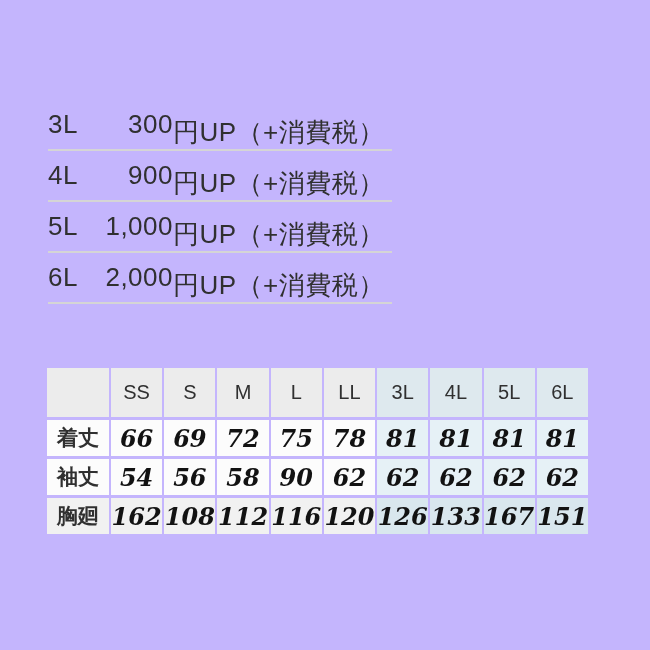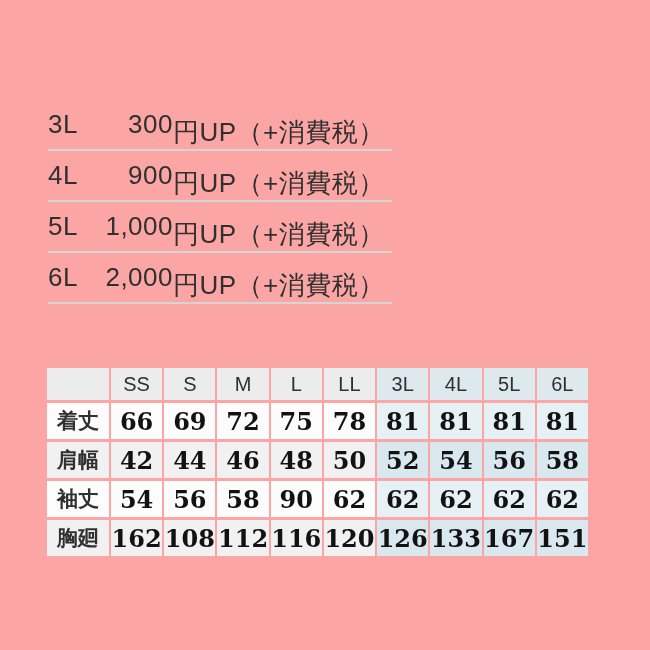--- a/index.html
+++ b/index.html
@@ -8,21 +8,21 @@
     background: #ffffff;
     width: 650px;
     height: 650px;
     overflow: hidden;
     font-family: "Liberation Sans", "DejaVu Sans", sans-serif;
   }
   .page {
     position: relative;
     width: 650px;
     height: 650px;
-    background: #fca5a5;
+    background: #c4b5fd;
   }
 
   
   .surcharges {
     position: absolute;
     left: 48px;
     top: 100px;
     width: 344px;
   }
   .price-row {
@@ -65,34 +65,35 @@
   table.size-table col.label-col { width: 62px; }
   table.size-table th,
   table.size-table td {
     margin: 0;
     padding: 0;
     text-align: center;
     vertical-align: middle;
     overflow: hidden;
   }
   table.size-table thead th {
-    height: 32px;
+    height: 49px;
     font-size: 20px;
     font-weight: normal;
     color: var(--text-color, #303030);
   }
   table.size-table tbody th {
     height: 36px;
     font-size: 21px;
     font-weight: bold;
     color: var(--text-color, #303030);
   }
   table.size-table tbody td {
     height: 36px;
     font-family: "DejaVu Serif", "Liberation Serif", serif;
+    font-style: italic;
     font-weight: bold;
     font-size: 24px;
     color: #121212;
   }
   .bg-head-gray  { background: var(--head-gray,  #ececec); }
   .bg-head-blue  { background: var(--head-blue,  #dee9ee); }
   .bg-white-odd  { background: var(--cell-white-odd,  #fcfcfc); }
   .bg-white-even { background: var(--cell-white-even, #f1f1f1); }
   .bg-blue-odd   { background: var(--cell-blue-odd,   #e6f1f6); }
   .bg-blue-even  { background: var(--cell-blue-even,  #d9e7ee); }
@@ -160,32 +161,20 @@
             <td class="bg-white-odd">69</td>
             <td class="bg-white-odd">72</td>
             <td class="bg-white-odd">75</td>
             <td class="bg-white-odd">78</td>
             <td class="bg-blue-odd">81</td>
             <td class="bg-blue-odd">81</td>
             <td class="bg-blue-odd">81</td>
             <td class="bg-blue-odd">81</td>
           </tr>
           <tr>
-            <th class="bg-white-even">肩幅</th>
-            <td class="bg-white-even">42</td>
-            <td class="bg-white-even">44</td>
-            <td class="bg-white-even">46</td>
-            <td class="bg-white-even">48</td>
-            <td class="bg-white-even">50</td>
-            <td class="bg-blue-even">52</td>
-            <td class="bg-blue-even">54</td>
-            <td class="bg-blue-even">56</td>
-            <td class="bg-blue-even">58</td>
-          </tr>
-          <tr>
             <th class="bg-white-odd">袖丈</th>
             <td class="bg-white-odd">54</td>
             <td class="bg-white-odd">56</td>
             <td class="bg-white-odd">58</td>
             <td class="bg-white-odd">90</td>
             <td class="bg-white-odd">62</td>
             <td class="bg-blue-odd">62</td>
             <td class="bg-blue-odd">62</td>
             <td class="bg-blue-odd">62</td>
             <td class="bg-blue-odd">62</td>

